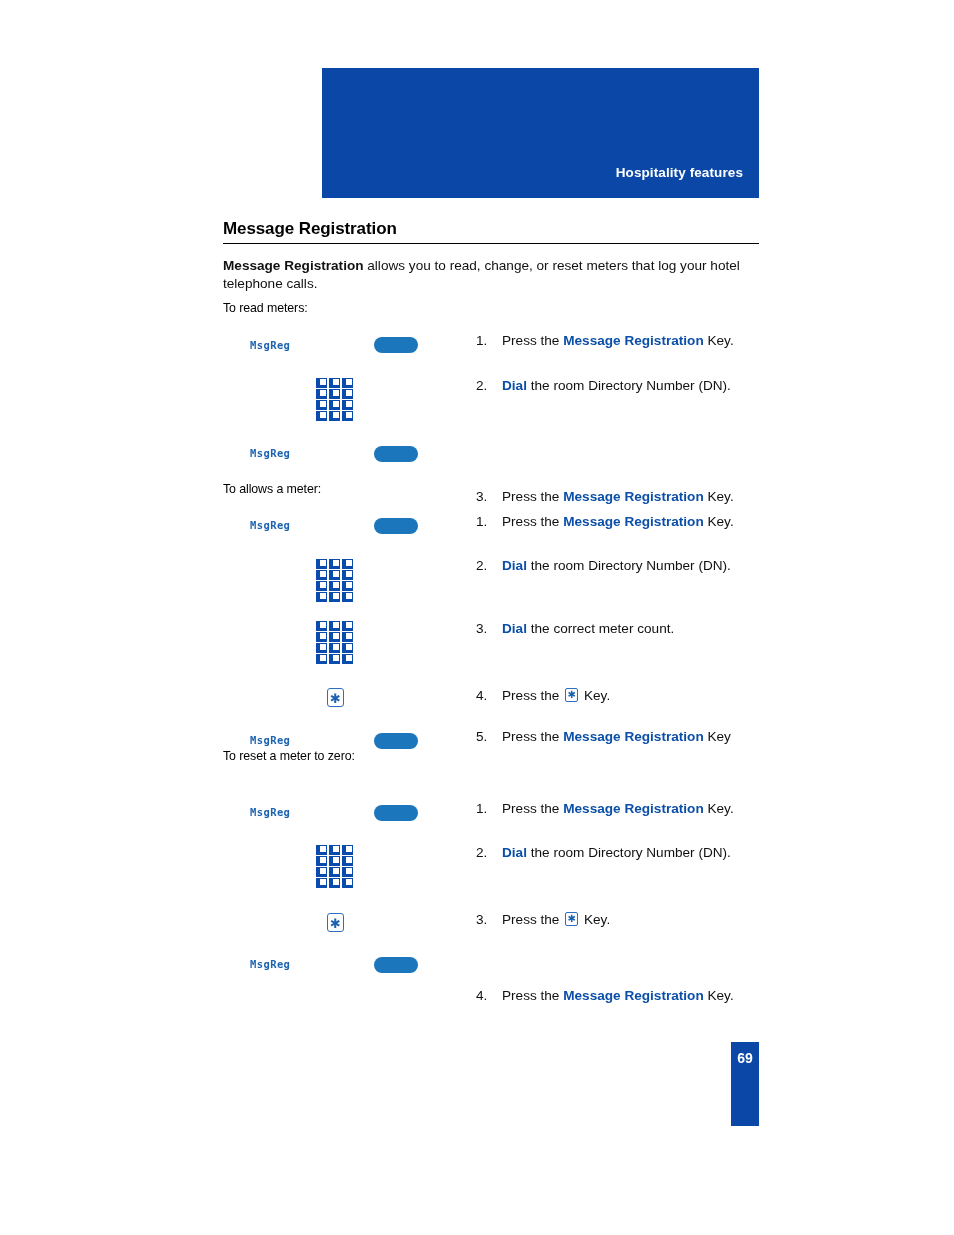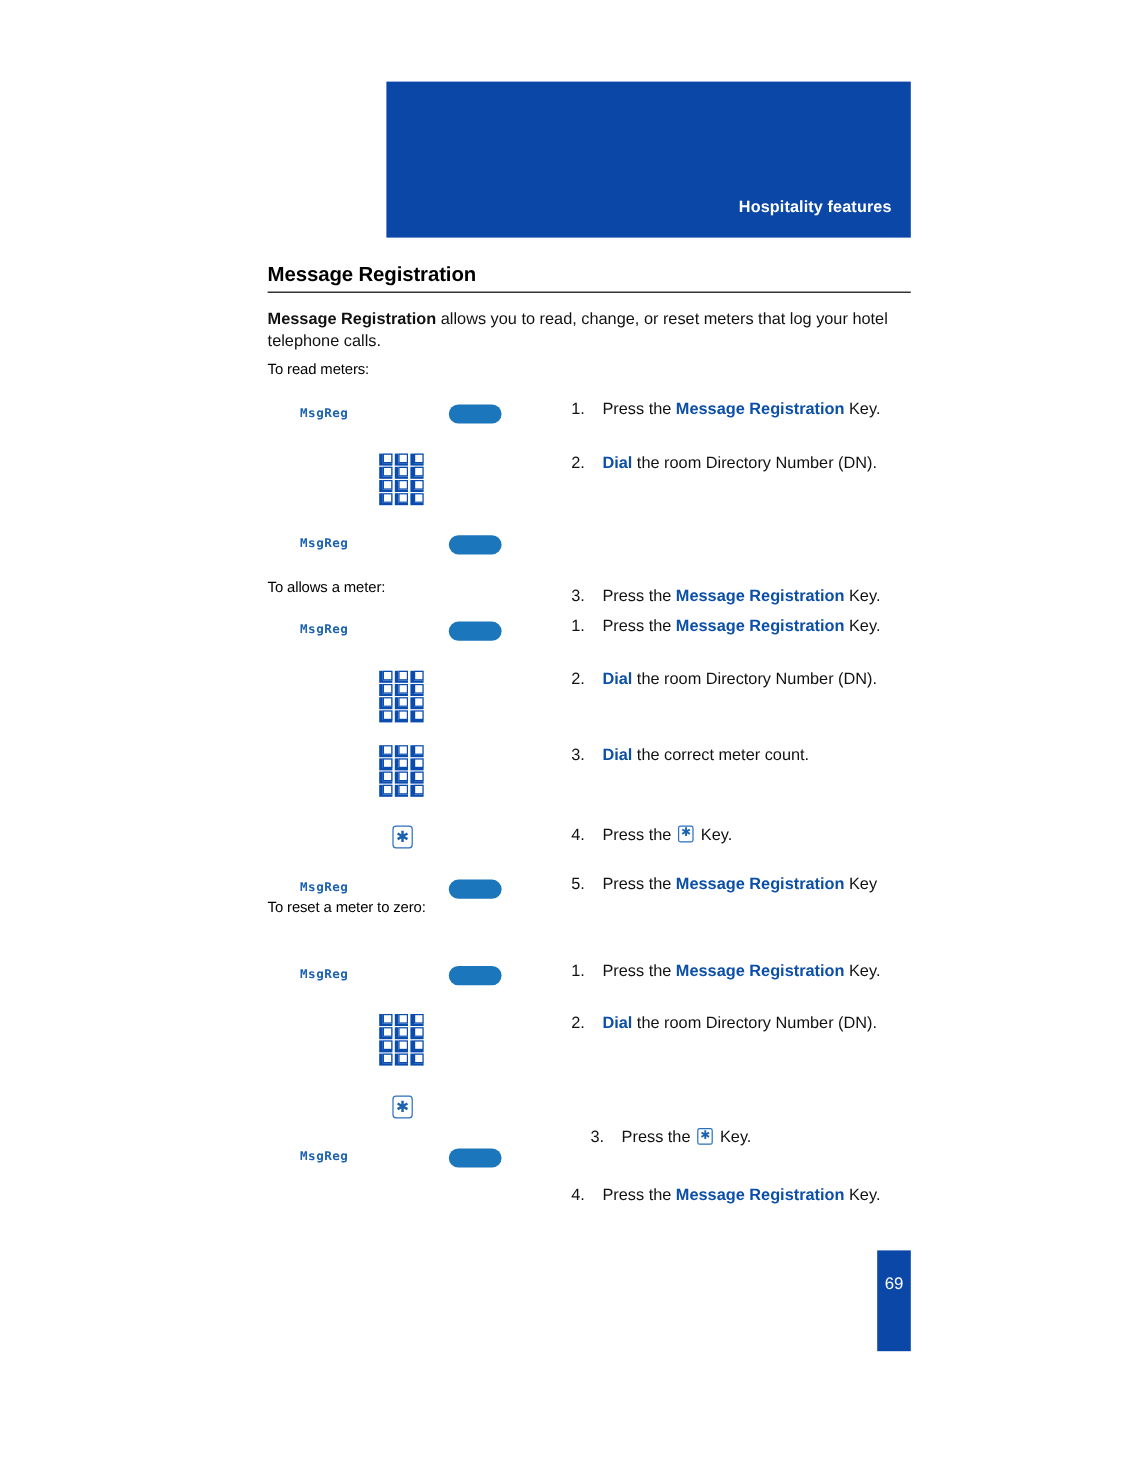--- a/index.html
+++ b/index.html
@@ -194,25 +194,25 @@
     position: absolute;
     left: 731px;
     top: 1042px;
     width: 28px;
     height: 84px;
     background: #0A47A6;
   }
   .page-tab .num {
     position: absolute;
     left: 0; right: 0;
-    top: 19px;
+    top: 8px;
     text-align: center;
     color: #ffffff;
     font-size: 14px;
-    font-weight: normal;
+    font-weight: bold;
   }
 </style>
 </head>
 <body>
 
 <div class="header-banner">
   <div class="header-title">Hospitality features</div>
 </div>
 
 <div class="page-heading">Message Registration</div>
@@ -331,21 +331,21 @@
     <div class="cell" style="left: 13px; top: 33px;"></div>
     <div class="cell" style="left: 26px; top: 33px;"></div>
   </div>
 <div class="step" style="top:845px;">
   <span class="num">2.</span><span class="hl">Dial</span><span> the room Directory Number (DN).</span>
 </div>
 
 <div class="starkey" style="left:327px; top:913px;">
   <span class="glyph">✱</span>
 </div>
-<div class="step" style="top:940px;margin-left:16px;">
+<div class="step" style="top:912px;">
   <span class="num">3.</span><span>Press the </span><span class="star-inline"><i>✱</i></span><span> Key.</span>
 </div>
 
 <div class="lcd-label" style="left:250px; top:958px;">MsgReg</div>
 <div class="softkey" style="left:374px; top:957px;"></div>
 <div class="step" style="top:953px;margin-top:35px;">
   <span class="num">4.</span><span>Press the </span><span class="hl">Message Registration</span><span> Key.</span>
 </div>
 
 <div class="page-tab">

